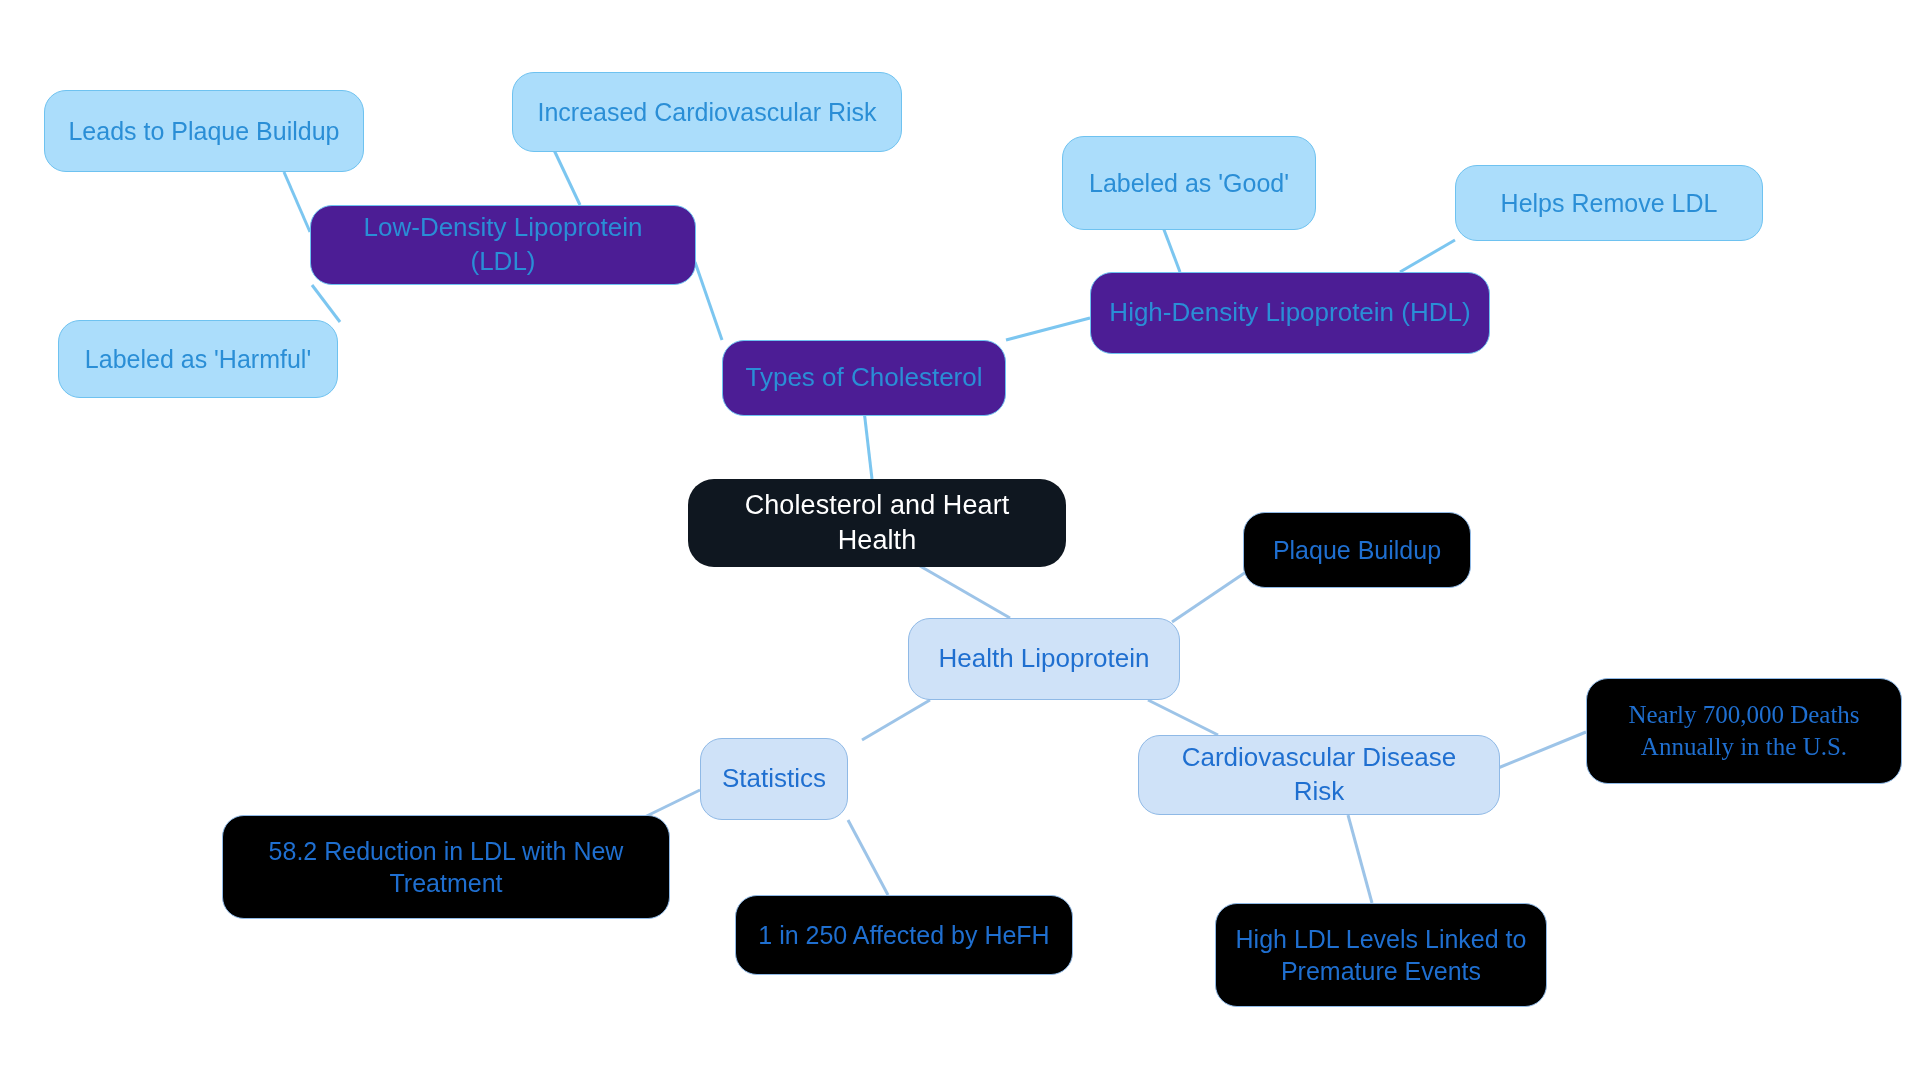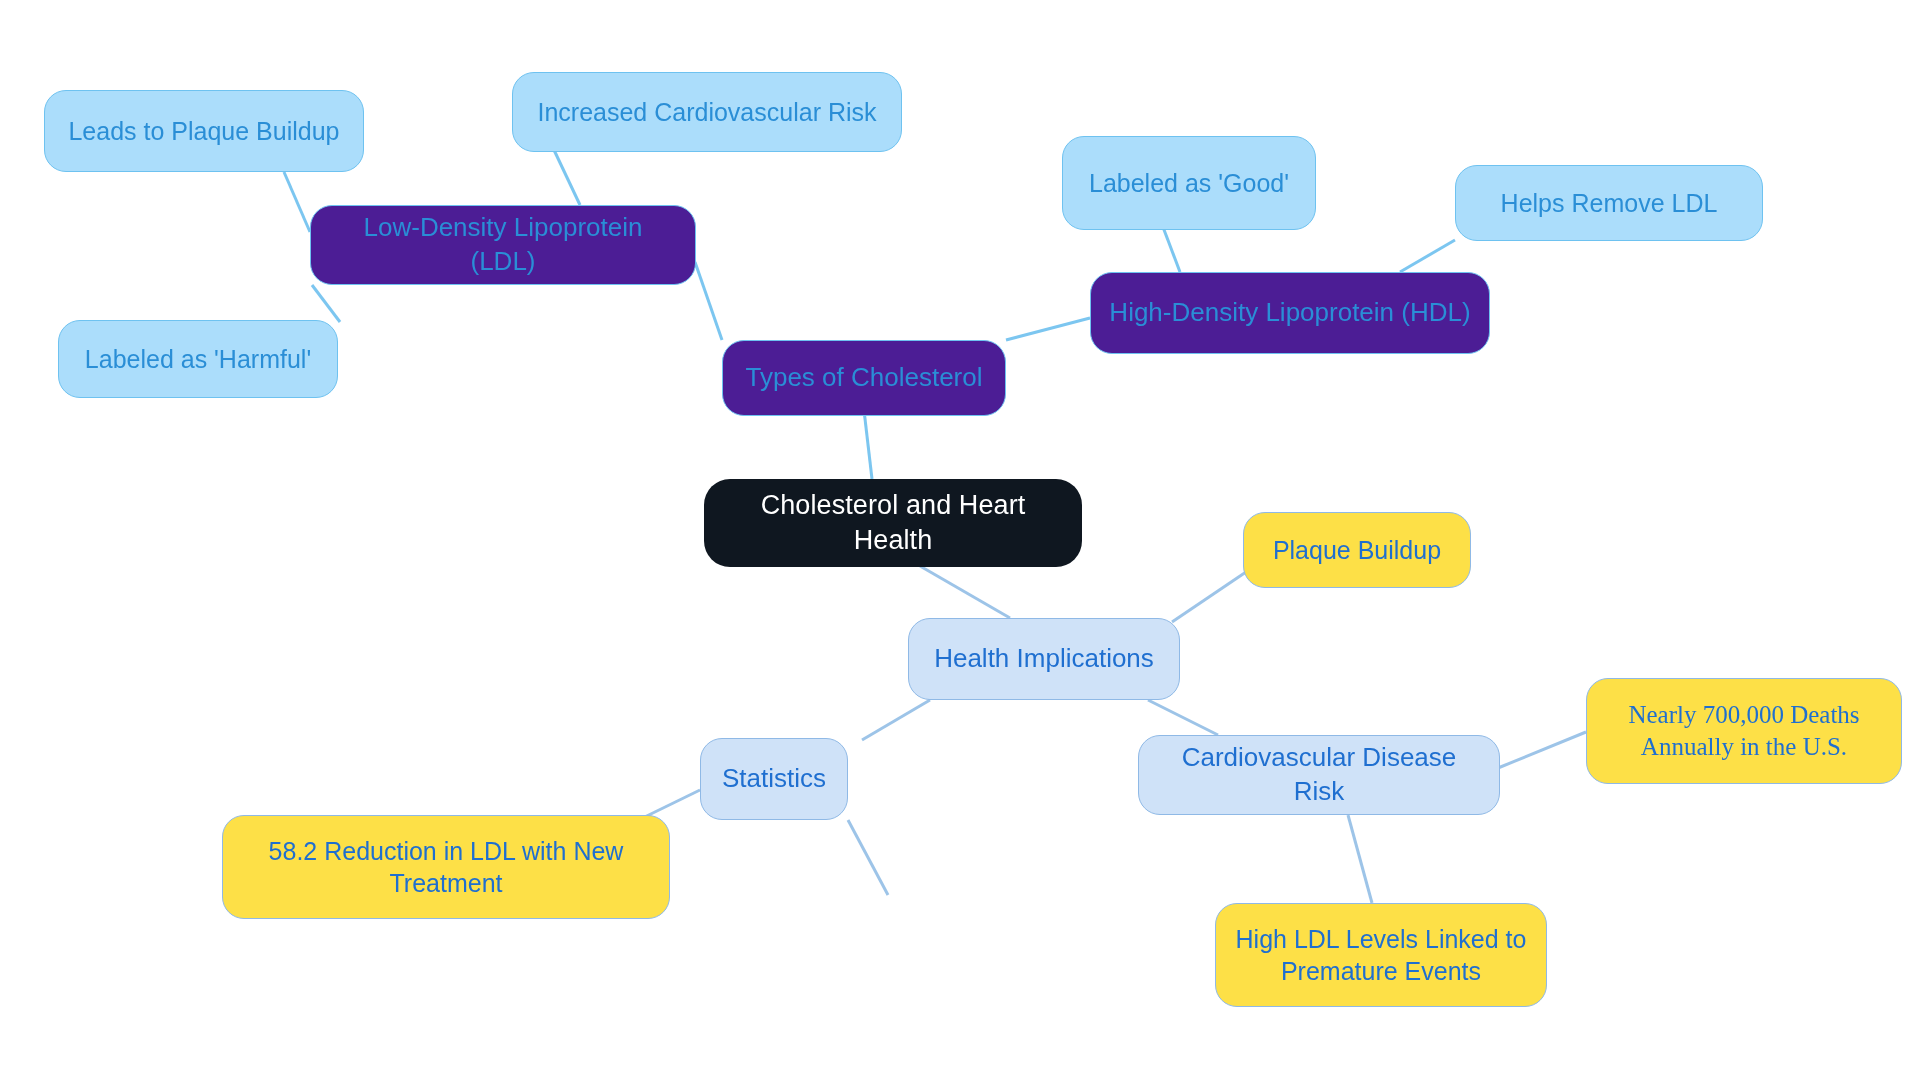--- a/index.html
+++ b/index.html
@@ -35,42 +35,41 @@
     white-space: pre-line;
     padding: 4px 18px;
   }
   .node.root {
     background: #0f1720;
     color: #ffffff;
     border: none;
     border-radius: 26px;
     font-size: 27px;
     letter-spacing: 0.1px;
-    margin-left: 16px;
   }
   .node.branch-a {
     background: #4c1d95;
     border: 1.6px solid #6ec2f0;
     color: #2a8ed6;
     font-size: 26px;
   }
   .node.leaf-a {
     background: #abddfb;
     border: 1.6px solid #6ec2f0;
     color: #2a8ed6;
     font-size: 25px;
   }
   .node.branch-b {
     background: #cfe2f8;
     border: 1.6px solid #8fb9e6;
     color: #1f6fd0;
     font-size: 26px;
   }
   .node.leaf-b {
-    background: #fde047;
+    background: #000000;
     border: 1.6px solid #8fb9e6;
     color: #1f6fd0;
     font-size: 25px;
   }
 </style>
 </head>
 <body>
 
 <div id="canvas">
 
@@ -120,31 +119,32 @@
   <div class="node leaf-a" style="left:512px; top:72px; width:390px; height:80px;">Increased Cardiovascular Risk</div>
 
   <div class="node leaf-a" style="left:58px; top:320px; width:280px; height:78px;">Labeled as 'Harmful'</div>
 
   <div class="node branch-a" style="left:1090px; top:272px; width:400px; height:82px;">High-Density Lipoprotein (HDL)</div>
 
   <div class="node leaf-a" style="left:1062px; top:136px; width:254px; height:94px;">Labeled as 'Good'</div>
 
   <div class="node leaf-a" style="left:1455px; top:165px; width:308px; height:76px;">Helps Remove LDL</div>
 
-  <div class="node branch-b" style="left:908px; top:618px; width:272px; height:82px;">Health Implications</div>
+  <div class="node branch-b" style="left:908px; top:618px; width:272px; height:82px;">Health Lipoprotein</div>
 
   <div class="node leaf-b" style="left:1243px; top:512px; width:228px; height:76px;">Plaque Buildup</div>
 
   <div class="node branch-b" style="left:1138px; top:735px; width:362px; height:80px;">Cardiovascular Disease Risk</div>
 
   <div class="node leaf-b" style="left:1586px; top:678px; width:316px; height:106px;font-family:Liberation Serif, serif;">Nearly 700,000 Deaths
 Annually in the U.S.</div>
 
   <div class="node leaf-b" style="left:1215px; top:903px; width:332px; height:104px;">High LDL Levels Linked to
 Premature Events</div>
 
   <div class="node branch-b" style="left:700px; top:738px; width:148px; height:82px;text-align:center;">Statistics</div>
 
   <div class="node leaf-b" style="left:222px; top:815px; width:448px; height:104px;">58.2 Reduction in LDL with New
 Treatment</div>
 
+  <div class="node leaf-b" style="left:735px; top:895px; width:338px; height:80px;">1 in 250 Affected by HeFH</div>
 
 </div>
 
 </body></html>

